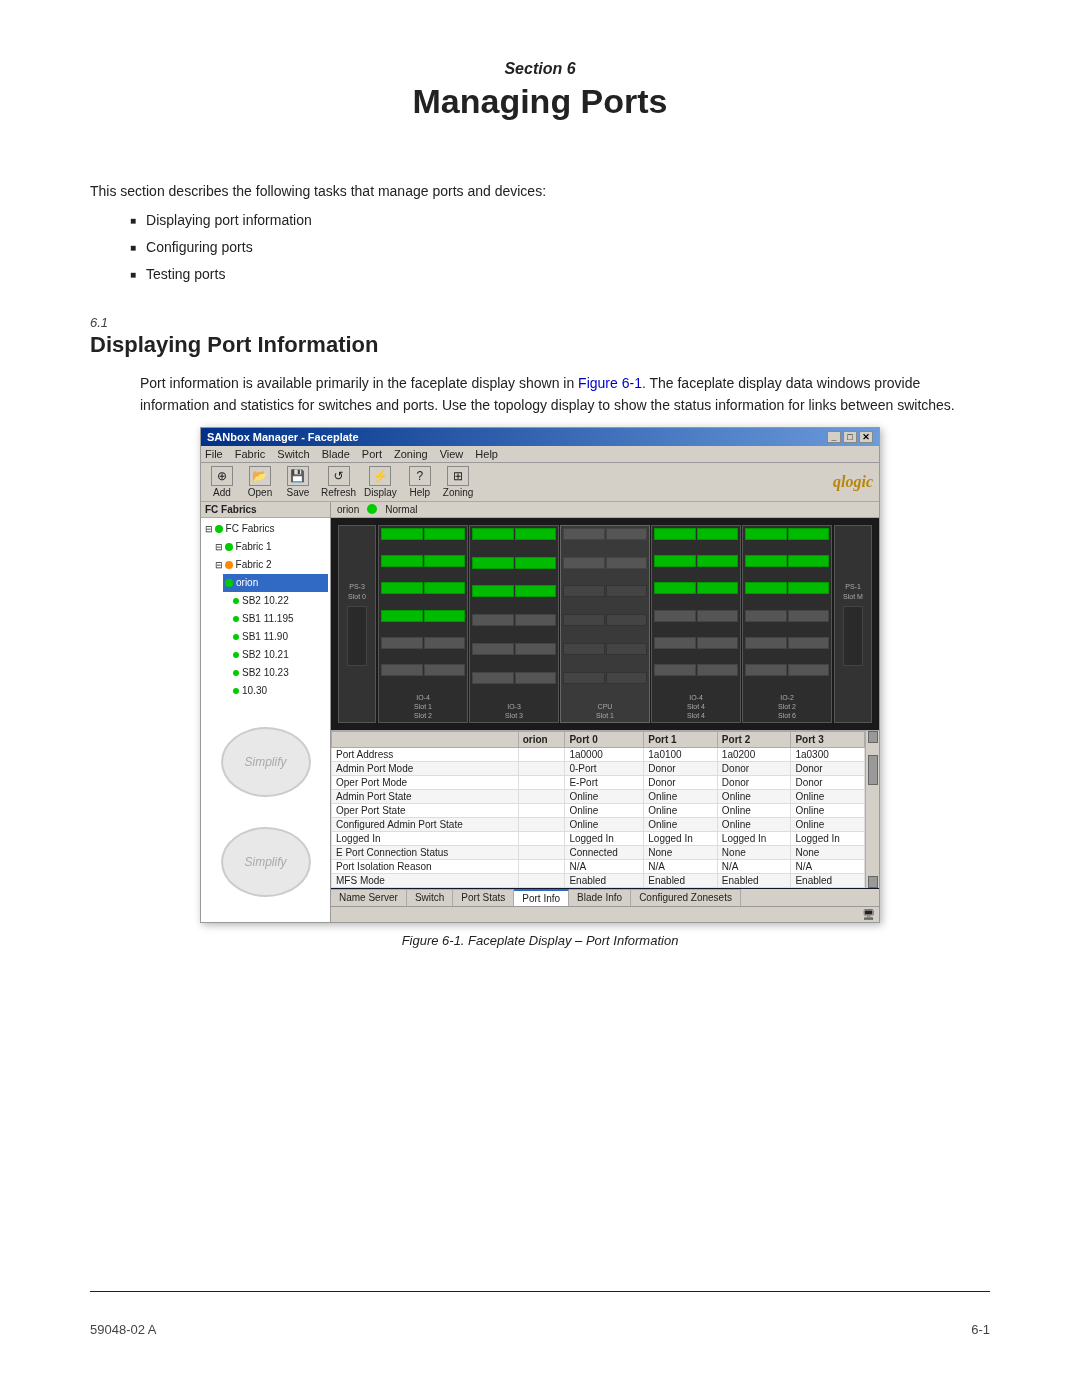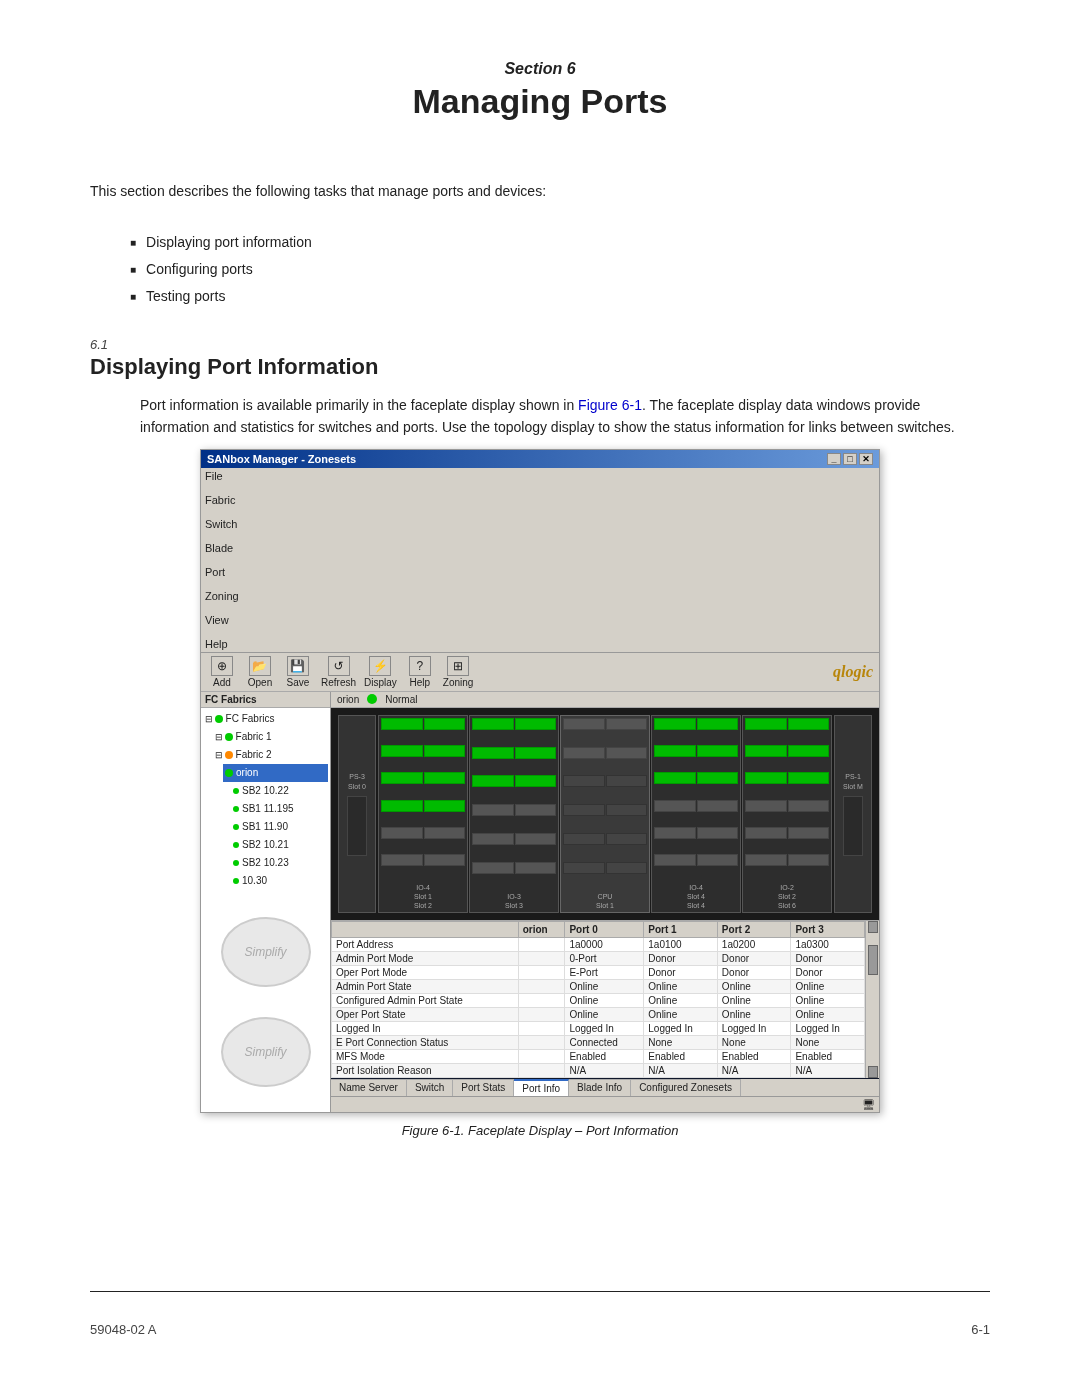--- a/index.html
+++ b/index.html
@@ -36,21 +36,21 @@
     .section-title {
       font-size: 34px;
       font-weight: bold;
       color: #222;
       margin-top: 4px;
     }
 
     
     .intro-text {
       margin-top: 30px;
-      margin-bottom: 30px;
+      margin-bottom: 8px;
       font-size: 14px;
       line-height: 1.5;
       color: #222;
     }
 
     
     .bullet-list {
       list-style: none;
       margin-left: 40px;
       margin-bottom: 24px;
@@ -143,21 +143,20 @@
       color: #000;
     }
 
     .win-menubar {
       background: #d4d0c8;
       padding: 2px 4px;
       display: flex;
       gap: 12px;
       border-bottom: 1px solid #999;
       font-size: 11px;
-      flex-direction: column;
     }
     .win-menubar span { cursor: pointer; }
 
     .win-toolbar {
       background: #d4d0c8;
       padding: 3px 6px;
       display: flex;
       align-items: center;
       gap: 8px;
       border-bottom: 1px solid #aaa;
@@ -424,21 +423,21 @@
     The faceplate display data windows provide information and statistics for switches
     and ports. Use the topology display to show the status information for links
     between switches.
   </p>
 
   <div class="figure-container">
 
     <div class="sanbox-window">
 
       <div class="win-titlebar">
-        <span class="win-titlebar-title">SANbox Manager - Zonesets</span>
+        <span class="win-titlebar-title">SANbox Manager - Faceplate</span>
         <div class="win-controls">
           <div class="win-btn">_</div>
           <div class="win-btn">□</div>
           <div class="win-btn">✕</div>
         </div>
       </div>
 
       <div class="win-menubar">
         <span>File</span>
         <span>Fabric</span>
@@ -699,29 +698,29 @@
                     </tr>
                     <tr>
                       <td>Admin Port State</td>
                       <td></td>
                       <td>Online</td>
                       <td>Online</td>
                       <td>Online</td>
                       <td>Online</td>
                     </tr>
                     <tr>
+                      <td>Oper Port State</td>
+                      <td></td>
+                      <td>Online</td>
+                      <td>Online</td>
+                      <td>Online</td>
+                      <td>Online</td>
+                    </tr>
+                    <tr>
                       <td>Configured Admin Port State</td>
-                      <td></td>
-                      <td>Online</td>
-                      <td>Online</td>
-                      <td>Online</td>
-                      <td>Online</td>
-                    </tr>
-                    <tr>
-                      <td>Oper Port State</td>
                       <td></td>
                       <td>Online</td>
                       <td>Online</td>
                       <td>Online</td>
                       <td>Online</td>
                     </tr>
                     <tr>
                       <td>Logged In</td>
                       <td></td>
                       <td>Logged In</td>
@@ -731,34 +730,34 @@
                     </tr>
                     <tr>
                       <td>E Port Connection Status</td>
                       <td></td>
                       <td>Connected</td>
                       <td>None</td>
                       <td>None</td>
                       <td>None</td>
                     </tr>
                     <tr>
+                      <td>Port Isolation Reason</td>
+                      <td></td>
+                      <td>N/A</td>
+                      <td>N/A</td>
+                      <td>N/A</td>
+                      <td>N/A</td>
+                    </tr>
+                    <tr>
                       <td>MFS Mode</td>
                       <td></td>
                       <td>Enabled</td>
                       <td>Enabled</td>
                       <td>Enabled</td>
                       <td>Enabled</td>
-                    </tr>
-                    <tr>
-                      <td>Port Isolation Reason</td>
-                      <td></td>
-                      <td>N/A</td>
-                      <td>N/A</td>
-                      <td>N/A</td>
-                      <td>N/A</td>
                     </tr>
                   </tbody>
                 </table>
               </div>
               <div class="scrollbar-area">
                 <div style="width:10px; height:12px; background:#999; border:1px solid #666; margin-top:0;"></div>
                 <div class="scrollbar-thumb"></div>
                 <div style="width:10px; height:12px; background:#999; border:1px solid #666; margin-top:auto;"></div>
               </div>
             </div>

